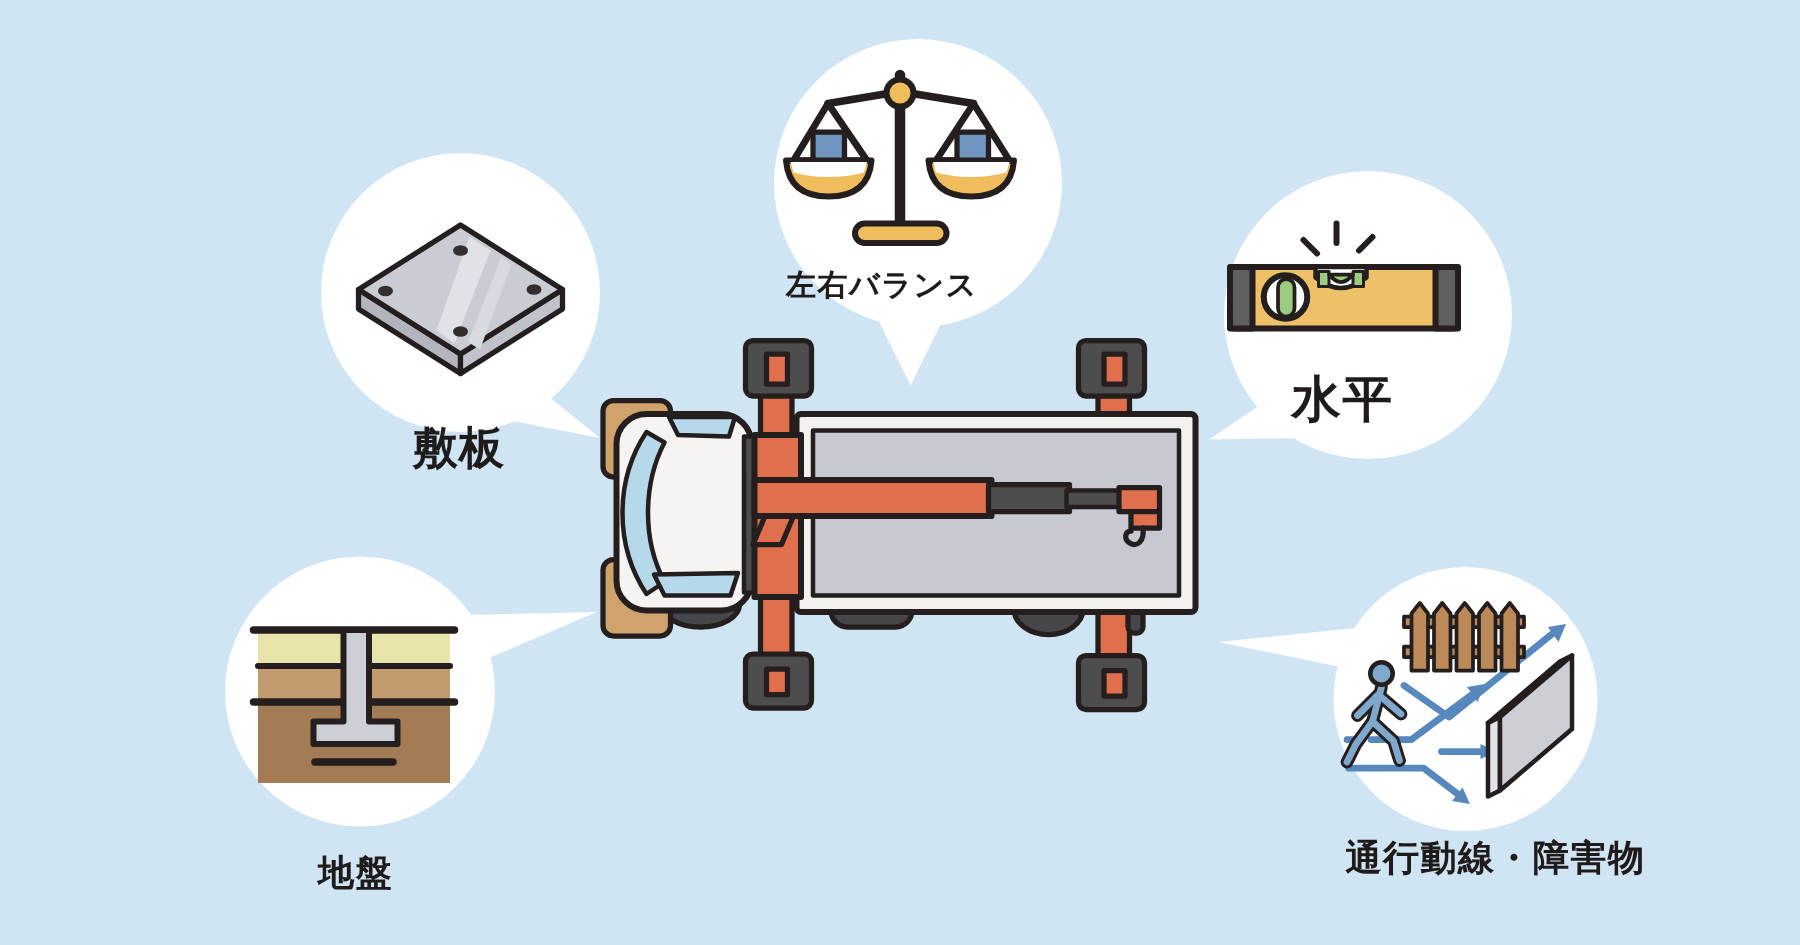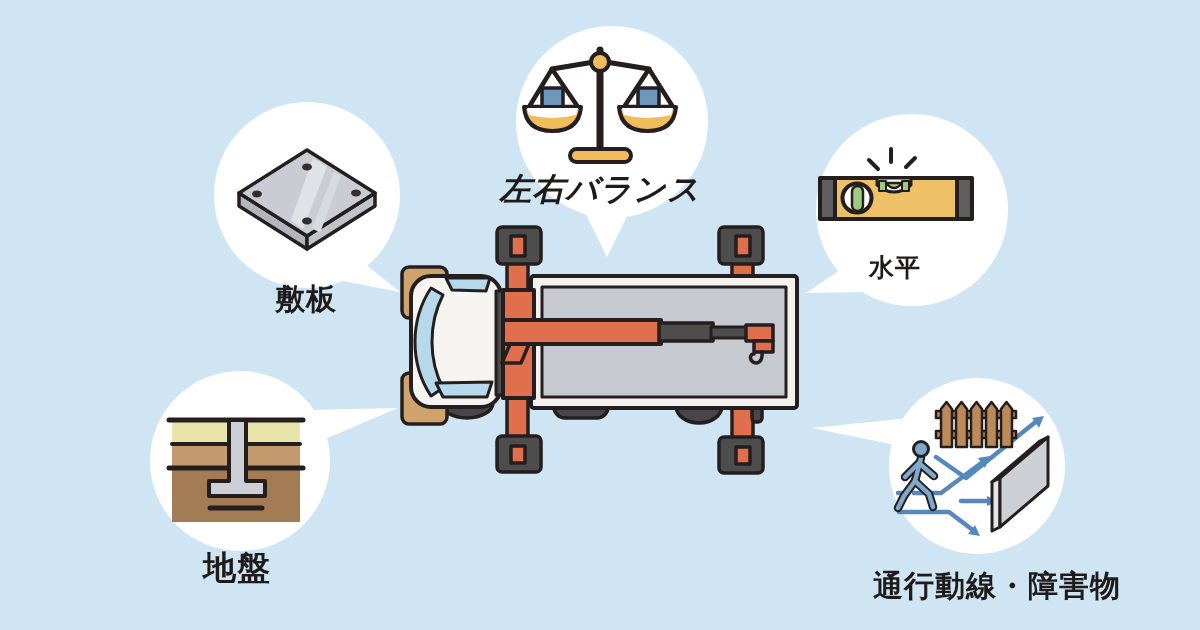--- a/index.html
+++ b/index.html
@@ -13,24 +13,24 @@
   .canvas svg{position:absolute;left:0;top:0;}
   .label{
     position:absolute;
     transform:translate(-50%,-50%);
     font-weight:bold;
     color:#1f1b1a;
     white-space:nowrap;
     letter-spacing:1px;
   }
   .label-shikiita{left:306px;top:267px;font-size:30px;margin-top:32px;}
-  .label-balance {left:600px;top:190px;font-size:32px;font-style:italic;}
-  .label-suihei  {left:895px;top:267px;font-size:25px;}
-  .label-jiban   {left:237px;top:568px;font-size:33px;font-family:Liberation Serif, serif;}
-  .label-dosen   {left:997px;top:586px;font-size:30px;}
+  .label-balance {left:588px;top:190px;font-size:20px;}
+  .label-suihei  {left:895px;top:267px;font-size:33px;}
+  .label-jiban   {left:237px;top:582px;font-size:24px;font-family:Liberation Serif, serif;}
+  .label-dosen   {left:997px;top:572px;font-size:24px;}
 </style>
 </head>
 <body>
 
 <div class="canvas">
 
   <svg width="1200" height="630" viewBox="0 0 1200 630">
     <g stroke-linejoin="round" stroke-linecap="round">
 
       <g>

